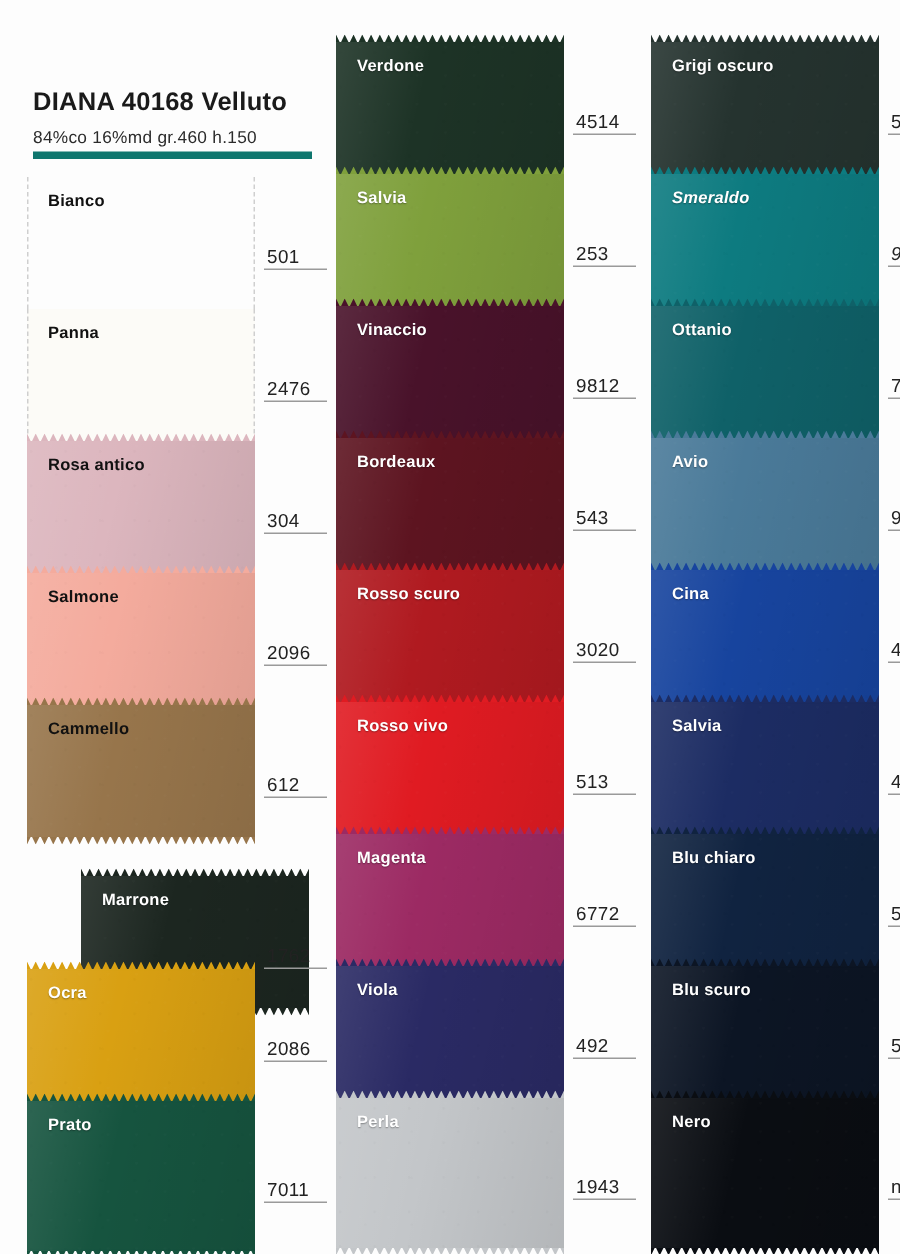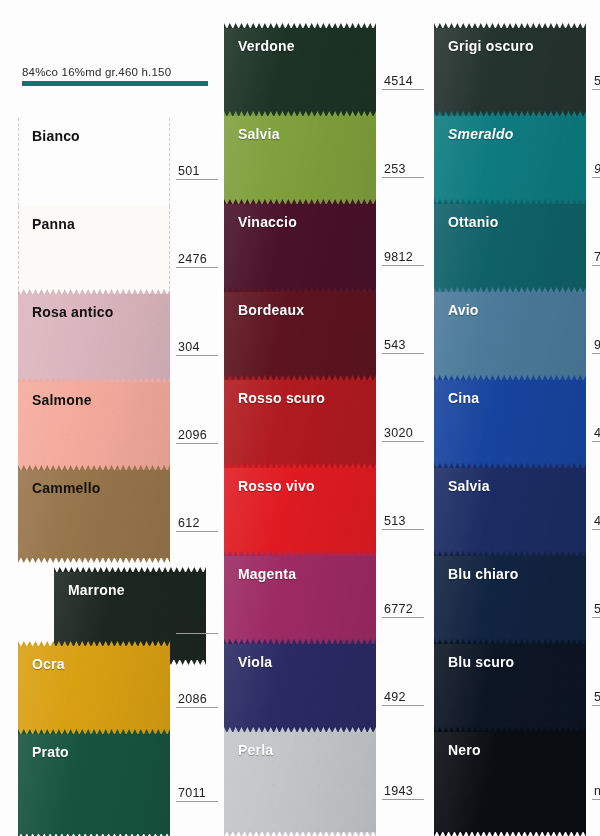--- a/index.html
+++ b/index.html
@@ -64,21 +64,21 @@
     position:absolute;left:0;width:100%;height:6px;
     overflow:hidden;
   }
   .zig.top{top:-5px;}
   .zig.bot{bottom:-5px;}
   .zig svg{display:block;width:100%;height:6px;}
 
   .label{
     position:absolute;
     left:14px; top:10px;
-    font-size:14px;
+    font-size:11px;
     font-weight:700;
     letter-spacing:.2px;
     text-shadow:0 1px 1px rgba(0,0,0,.35);
     pointer-events:none;
     font-family:"Liberation Sans", sans-serif;
   }
   .label.dark{color:#111; text-shadow:none;}
   .label.light{color:#ffffff;}
 
   .code{
@@ -116,20 +116,21 @@
     border-left:1px dashed #cfcfcf;
     border-right:1px dashed #cfcfcf;
   }
 </style>
 </head>
 <body>
 
 <div class="card">
 
   <div class="header">
+    <div class="title">DIANA 40168 Velluto</div>
     <div class="composition">84%co 16%md  gr.460  h.150</div>
   </div>
 
   <div class="col" id="col-1">
       <div class="swatch-row" style="top: 118px; height: 88px;">
         <div class="swatch" style="background: rgb(253, 253, 253);">
           <div class="ghost-outline" style="inset: 0px;"></div>
           <div class="label dark">Bianco</div>
         </div>
         <div class="code" style="top: 46px;">501</div>
@@ -188,21 +189,21 @@
             <svg viewBox="0 0 152 6" preserveAspectRatio="none">
               <path d="M0,6 L2.9,0 L5.8,6 L8.8,0 L11.7,6 L14.6,0 L17.5,6 L20.5,0 L23.4,6 L26.3,0 L29.2,6 L32.2,0 L35.1,6 L38.0,0 L40.9,6 L43.8,0 L46.8,6 L49.7,0 L52.6,6 L55.5,0 L58.5,6 L61.4,0 L64.3,6 L67.2,0 L70.2,6 L73.1,0 L76.0,6 L78.9,0 L81.8,6 L84.8,0 L87.7,6 L90.6,0 L93.5,6 L96.5,0 L99.4,6 L102.3,0 L105.2,6 L108.2,0 L111.1,6 L114.0,0 L116.9,6 L119.8,0 L122.8,6 L125.7,0 L128.6,6 L131.5,0 L134.5,6 L137.4,0 L140.3,6 L143.2,0 L146.2,6 L149.1,0 L152.0,6 L152,0 L0,0 Z" fill="#97754b"></path>
             </svg>
           </div>
           <div class="grain"></div>
           <div class="sheen"></div>
           <div class="label dark">Cammello</div>
         </div>
         <div class="code" style="top: 46px;">612</div>
       </div>
-      <div class="swatch-row" style="top: 572px; height: 88px; padding-left: 36px;">
+      <div class="swatch-row" style="top: 584px; height: 88px; padding-left: 36px;">
         <div class="swatch" style="background: rgb(28, 38, 32);">
           <div class="zig top">
             <svg viewBox="0 0 152 6" preserveAspectRatio="none">
               <path d="M0,0 L2.9,6 L5.8,0 L8.8,6 L11.7,0 L14.6,6 L17.5,0 L20.5,6 L23.4,0 L26.3,6 L29.2,0 L32.2,6 L35.1,0 L38.0,6 L40.9,0 L43.8,6 L46.8,0 L49.7,6 L52.6,0 L55.5,6 L58.5,0 L61.4,6 L64.3,0 L67.2,6 L70.2,0 L73.1,6 L76.0,0 L78.9,6 L81.8,0 L84.8,6 L87.7,0 L90.6,6 L93.5,0 L96.5,6 L99.4,0 L102.3,6 L105.2,0 L108.2,6 L111.1,0 L114.0,6 L116.9,0 L119.8,6 L122.8,0 L125.7,6 L128.6,0 L131.5,6 L134.5,0 L137.4,6 L140.3,0 L143.2,6 L146.2,0 L149.1,6 L152.0,0 L152,6 L0,6 Z" fill="#1c2620"></path>
             </svg>
           </div>
           <div class="zig bot">
             <svg viewBox="0 0 152 6" preserveAspectRatio="none">
               <path d="M0,6 L2.9,0 L5.8,6 L8.8,0 L11.7,6 L14.6,0 L17.5,6 L20.5,0 L23.4,6 L26.3,0 L29.2,6 L32.2,0 L35.1,6 L38.0,0 L40.9,6 L43.8,0 L46.8,6 L49.7,0 L52.6,6 L55.5,0 L58.5,6 L61.4,0 L64.3,6 L67.2,0 L70.2,6 L73.1,0 L76.0,6 L78.9,0 L81.8,6 L84.8,0 L87.7,6 L90.6,0 L93.5,6 L96.5,0 L99.4,6 L102.3,0 L105.2,6 L108.2,0 L111.1,6 L114.0,0 L116.9,6 L119.8,0 L122.8,6 L125.7,0 L128.6,6 L131.5,0 L134.5,6 L137.4,0 L140.3,6 L143.2,0 L146.2,6 L149.1,0 L152.0,6 L152,0 L0,0 Z" fill="#1c2620"></path>
             </svg>

